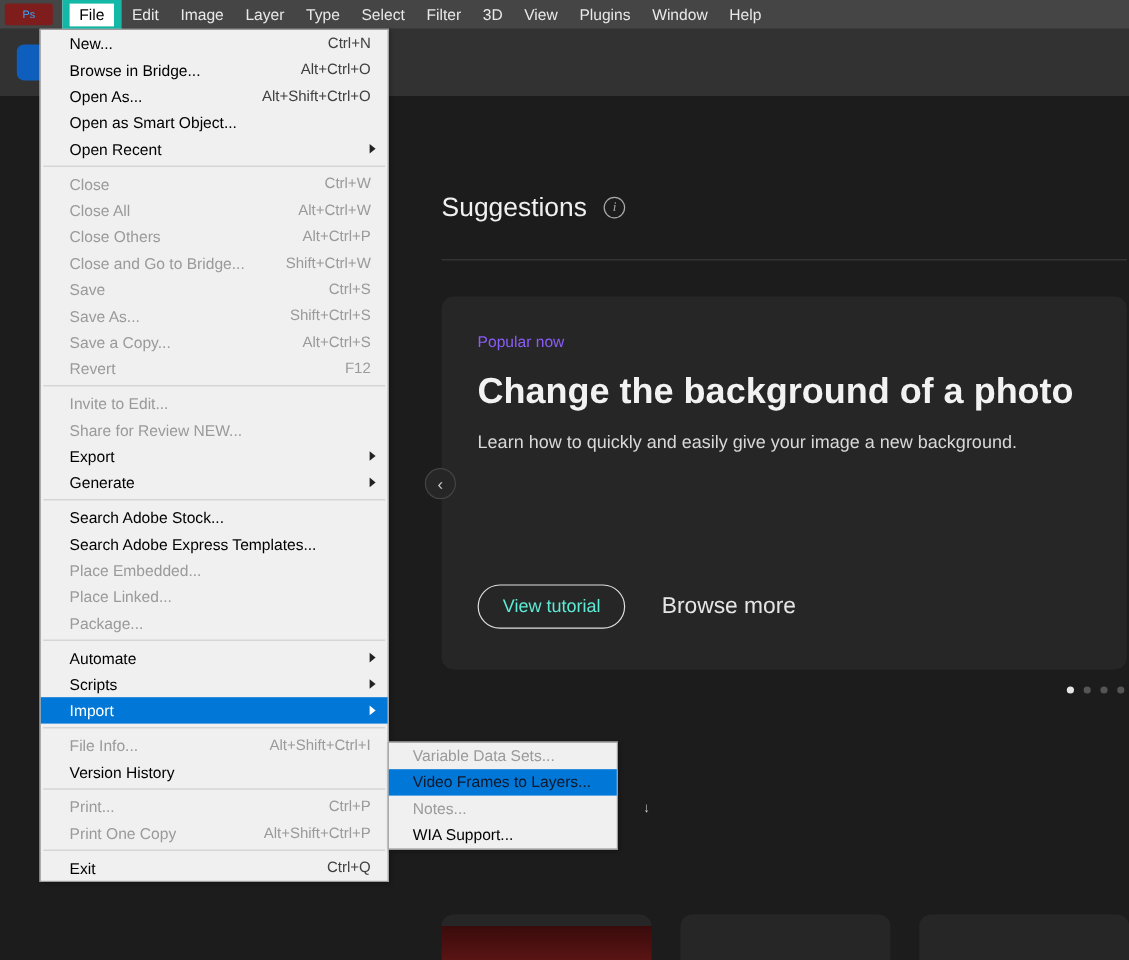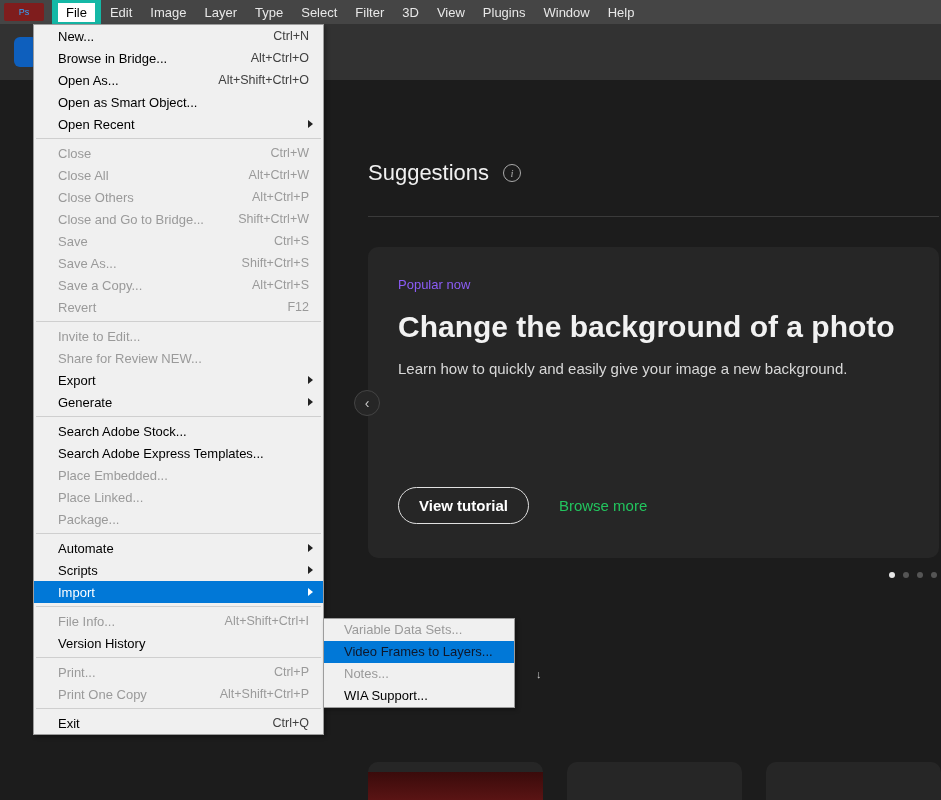--- a/index.html
+++ b/index.html
@@ -93,23 +93,23 @@
     padding: 30px 30px 34px 30px;
     position: relative;
     margin-right: 2px;
   }
   .card-tag { color: #8b5cf6; font-size: 13px; margin-bottom: 18px; }
   .card-title { font-size: 30px; font-weight: 600; color: #f2f2f2; margin-bottom: 16px; }
   .card-desc { color: #d8d8d8; font-size: 15px; margin-bottom: 110px; }
   .card-actions { display: flex; gap: 30px; align-items: center; }
   .btn-outline {
     border: 1.5px solid #e0e0e0; border-radius: 22px;
-    padding: 9px 20px; color: #ffffff; font-size: 15px; font-weight: 700;
-  }
-  .link-more { color: #22c55e; font-size: 15px; font-weight: 500; }
+    padding: 9px 20px; color: #5eead4; font-size: 15px; font-weight: 400;
+  }
+  .link-more { color: #e5e5e5; font-size: 19px; font-weight: 500; }
   .carousel-prev {
     position: absolute;
     left: -14px; top: 50%;
     width: 26px; height: 26px;
     background: #262626;
     border: 1px solid #444;
     border-radius: 50%;
     transform: translateY(-50%);
     display: flex; align-items: center; justify-content: center;
     color: #ccc; font-size: 14px;

